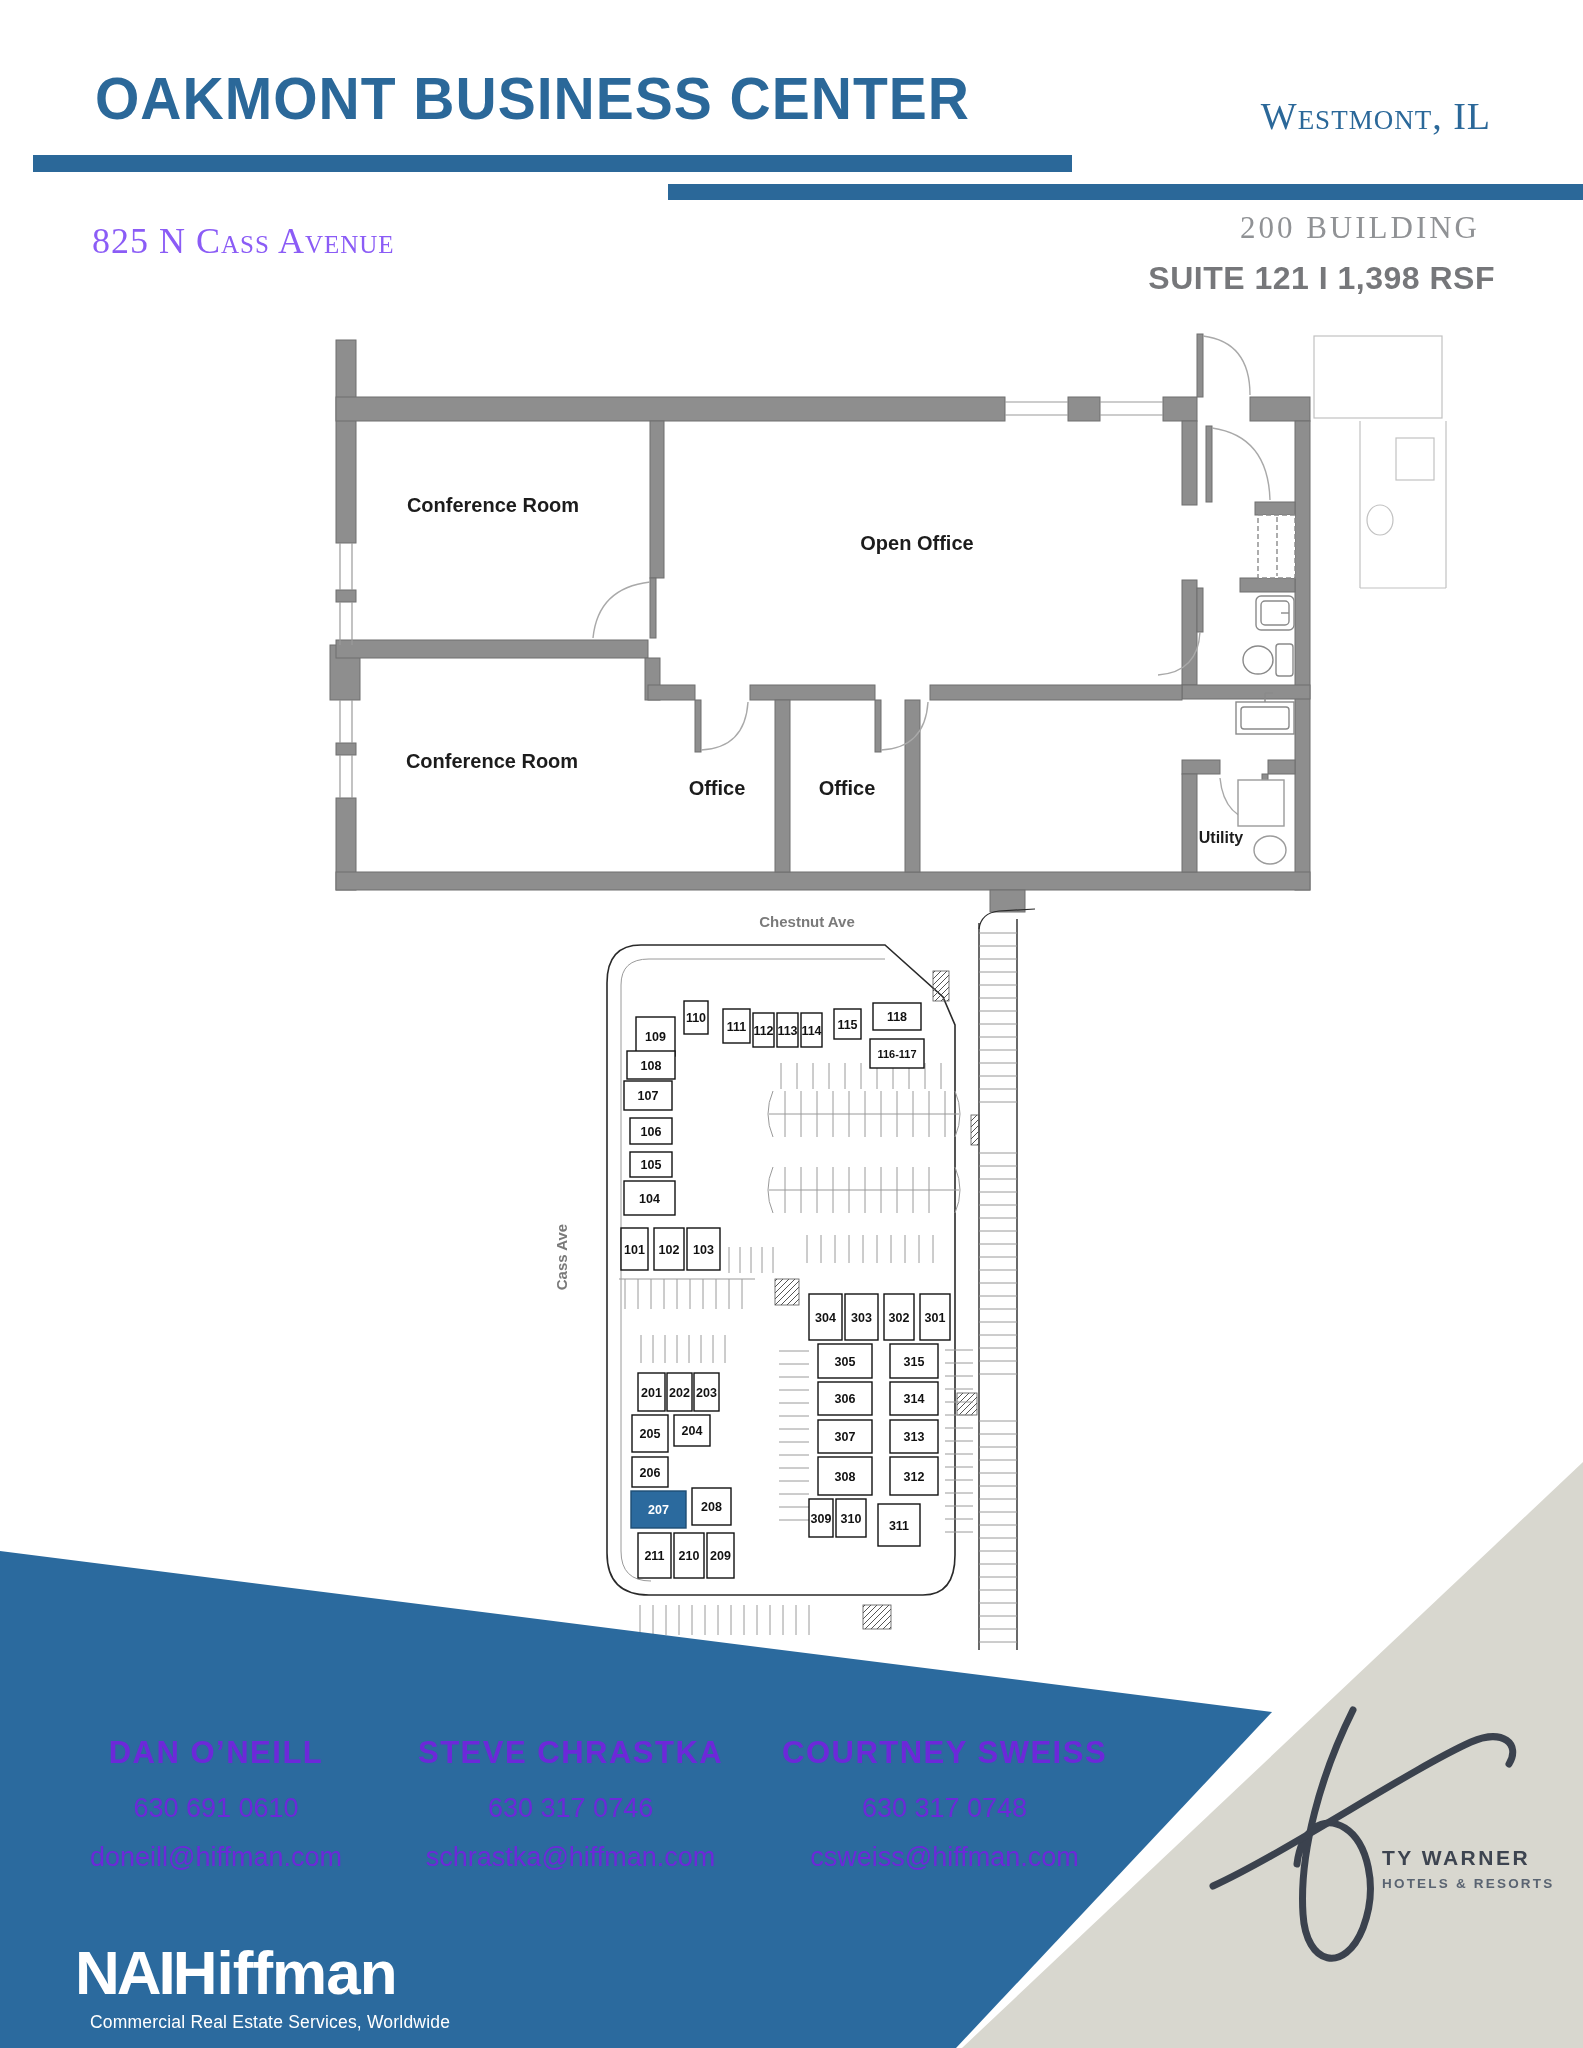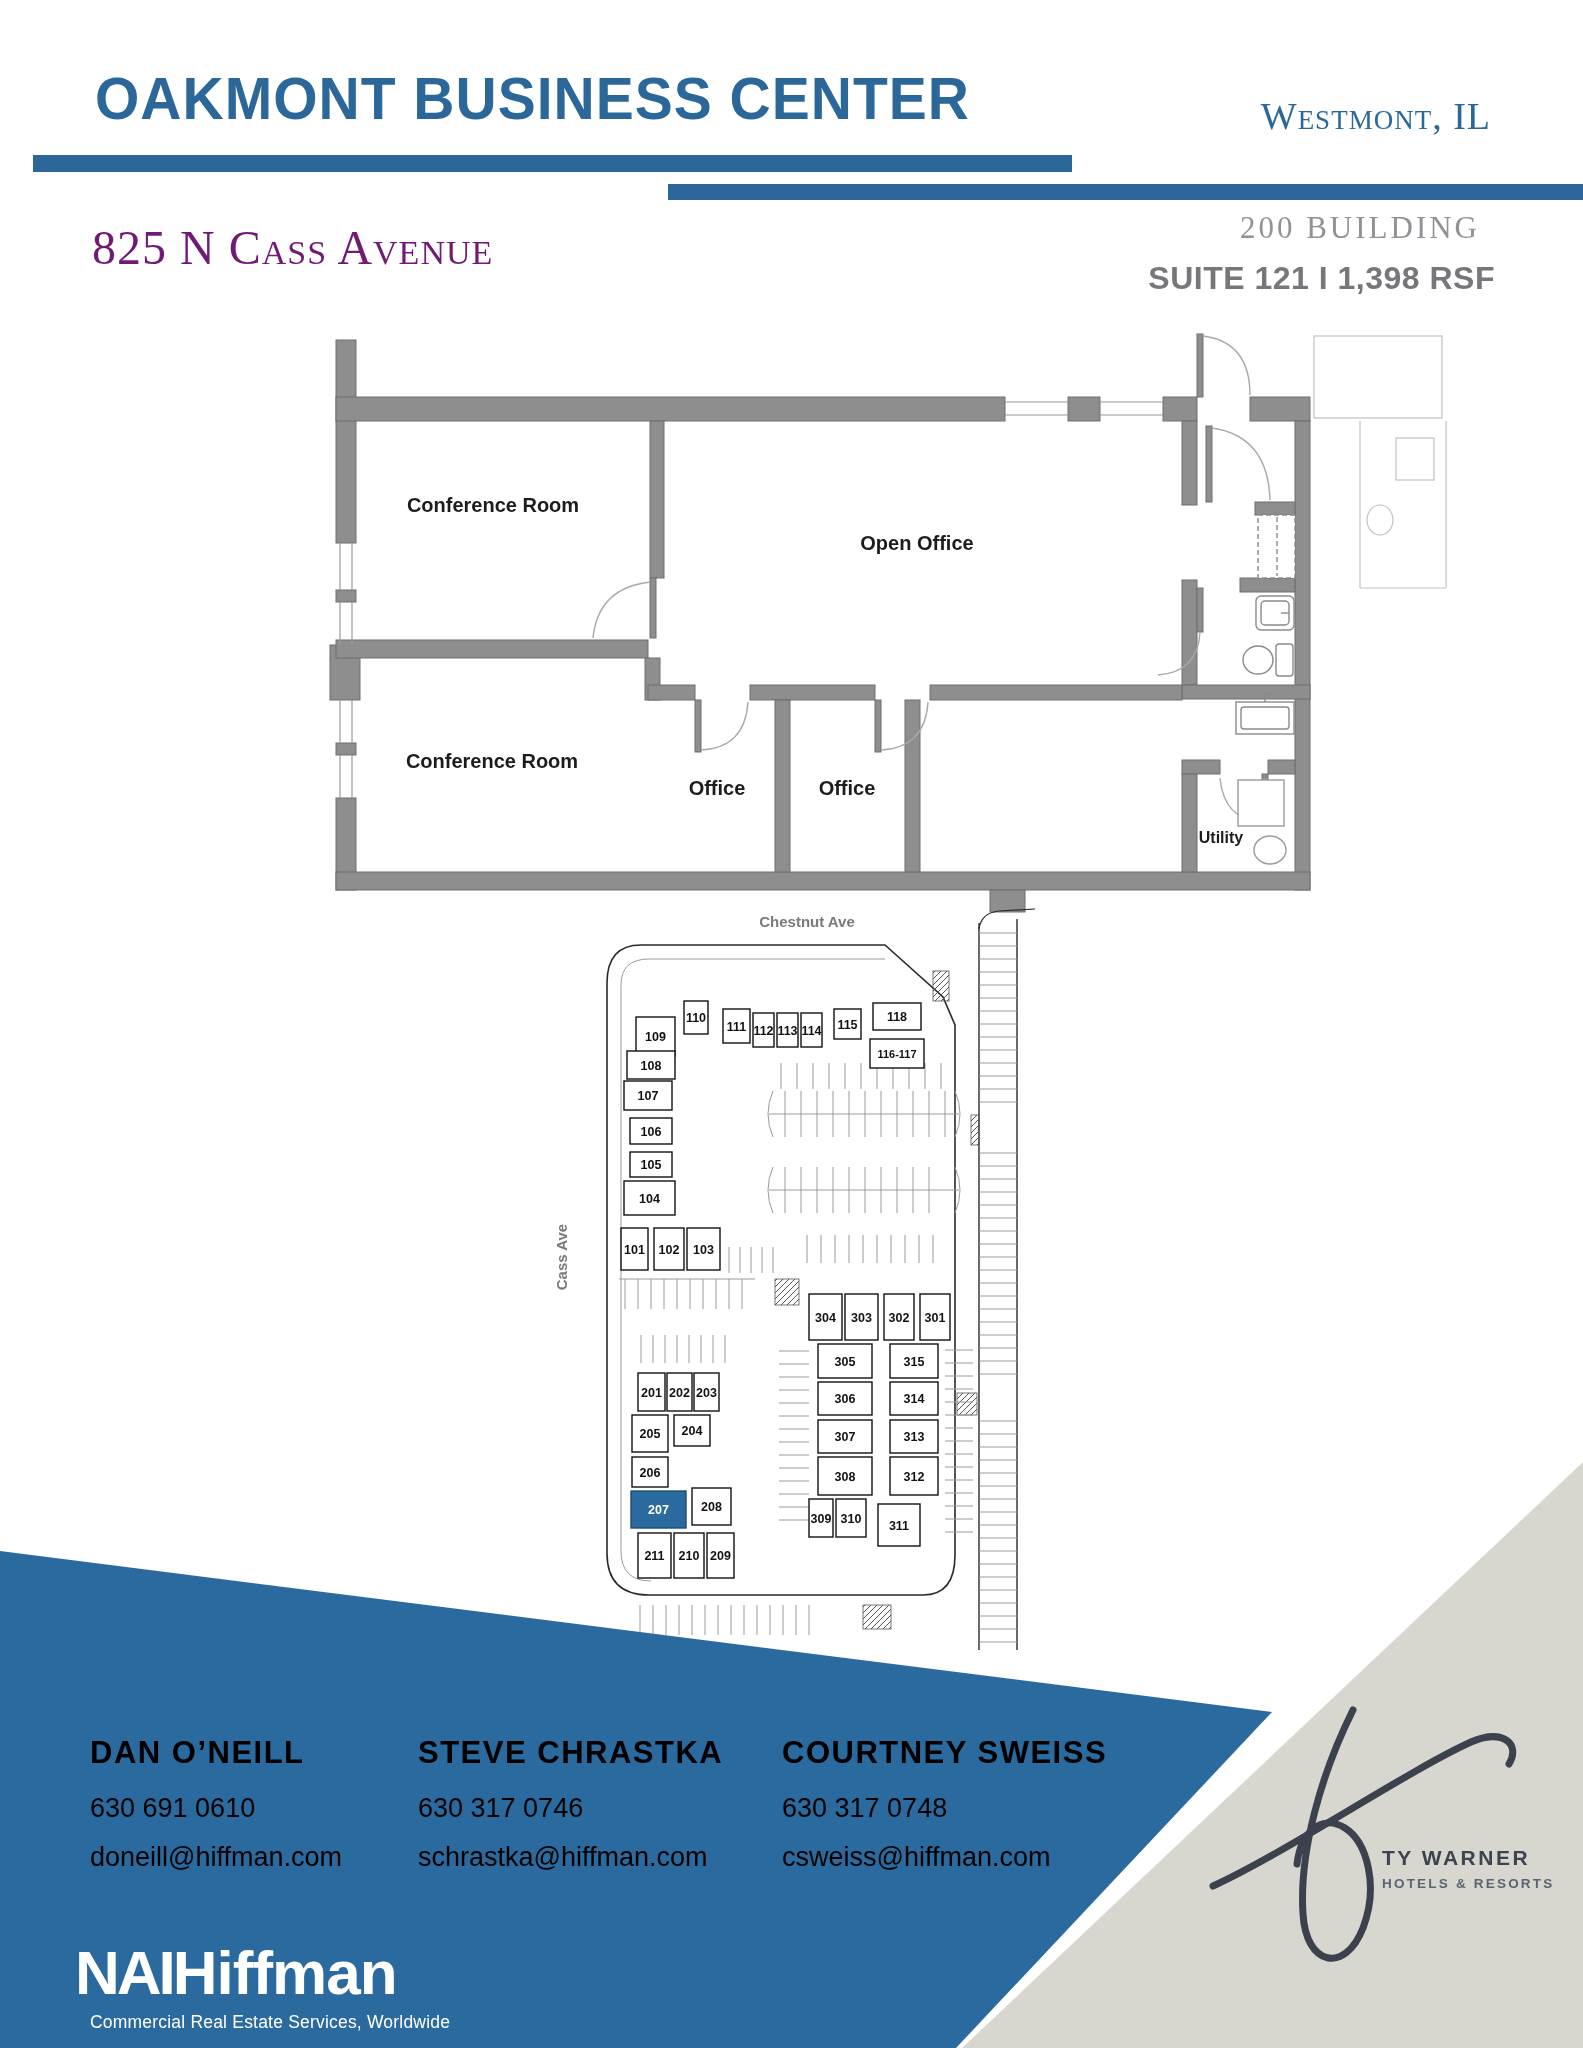--- a/index.html
+++ b/index.html
@@ -8,37 +8,37 @@
   .abs{position:absolute;}
 
   
   #page-title{left:95px;top:64px;font-size:57px;font-weight:800;letter-spacing:1px;
               color:#2b6899;transform:scaleY(1.04);transform-origin:left top;}
   #location-label{right:92px;top:94px;font-family:"Liberation Serif",serif;font-variant:small-caps;
                   font-size:38px;color:#2b6899;letter-spacing:1px;}
   #bar-primary{left:33px;top:155px;width:1039px;height:17px;background:#2b6899;}
   #bar-secondary{left:668px;top:184px;width:915px;height:16px;background:#2b6899;}
   #address-title{left:92px;top:220px;font-family:"Liberation Serif",serif;font-variant:small-caps;
-                 font-size:48px;color:#701a75;letter-spacing:1px;}
+                 font-size:36px;color:#8b5cf6;letter-spacing:1px;}
   #building-label{right:103px;top:210px;font-family:"Liberation Serif",serif;font-size:31px;
                   color:#909295;letter-spacing:3px;}
   #suite-label{right:88px;top:260px;font-size:32px;font-weight:700;color:#76777a;letter-spacing:0.5px;}
 
   
   #floor-plan{left:300px;top:320px;}
   #site-plan{left:545px;top:905px;}
   svg text{font-family:"Liberation Sans",sans-serif;}
 
   
   #blue-band{left:0;top:0;width:1583px;height:2048px;background:#2b6a9e;
              clip-path:polygon(0 1551px,1272px 1712px,956px 2048px,0 2048px);}
   #beige-triangle{left:0;top:0;width:1583px;height:2048px;background:#d8d7cf;
                   clip-path:polygon(1583px 1462px,1583px 2048px,962px 2048px);}
 
-  .contact-col{position:absolute;color:#000000;}
+  .contact-col{position:absolute;color:#6d28d9;text-align:center;}
   .contact-name{font-size:31px;font-weight:600;letter-spacing:1.5px;}
   .contact-phone{font-size:27px;margin-top:22px;}
   .contact-email{font-size:27px;margin-top:18px;}
 
   #nai-logo{left:75px;top:1942px;color:#fff;}
   #nai-word{font-size:62px;font-weight:700;letter-spacing:-1px;line-height:1;}
   #nai-word .nai{font-weight:900;letter-spacing:-3px;}
   #nai-tagline{font-size:17.5px;font-weight:400;margin-top:8px;letter-spacing:0.2px;margin-left:15px;}
 
   #ty-text{left:1382px;top:1846px;color:#3d4450;}

